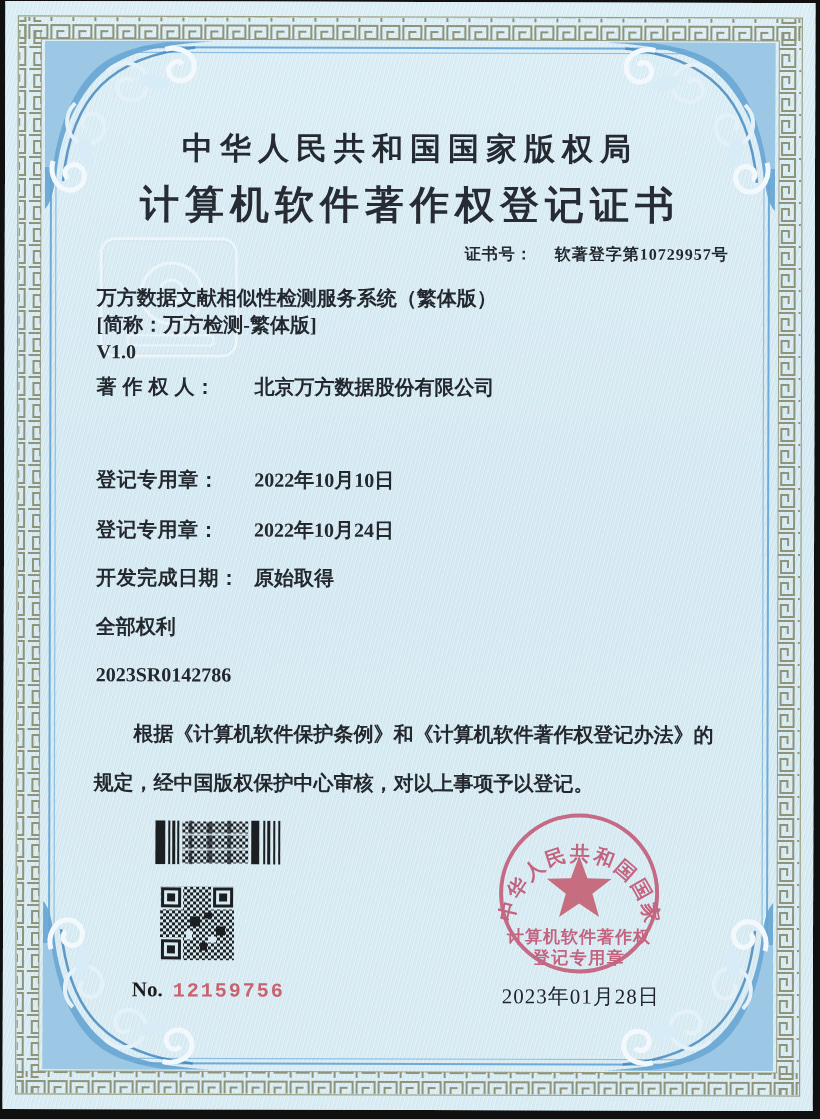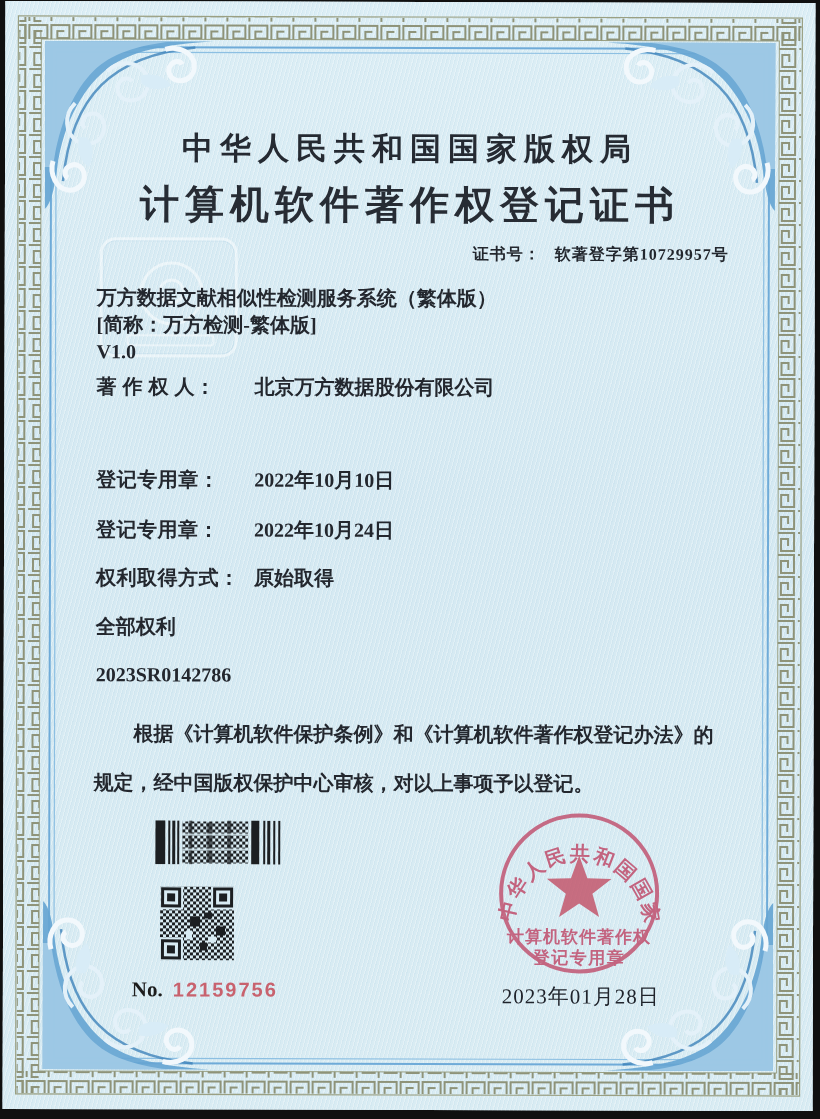--- a/index.html
+++ b/index.html
@@ -24,21 +24,21 @@
     font-size:31px;font-weight:700;letter-spacing:7px;color:#252a32;
   }
   .main-title{
     position:absolute;top:176px;left:0;right:0;text-align:center;
     font-size:39px;font-weight:700;letter-spacing:6px;color:#272c34;
   }
   .cert-no{
     position:absolute;top:242px;right:86px;
     font-size:16px;font-weight:700;letter-spacing:1px;color:#23272e;
   }
-  .cert-no .val{margin-left:14px;}
+  .cert-no .val{margin-left:22px;}
 
   .watermark{
     position:absolute;left:95px;top:236px;width:132px;height:114px;
     border:3px solid rgba(255,255,255,.85);border-radius:16px;opacity:.55;
     box-shadow:inset 0 0 0 1px rgba(150,190,215,.35);
   }
   .watermark .wm-circle{
     position:absolute;left:50%;top:44%;width:58px;height:58px;margin:-29px 0 0 -29px;
     border:3px solid rgba(255,255,255,.9);border-radius:50%;
   }
@@ -72,21 +72,21 @@
   .statement .indent{text-indent:2em;}
 
   .barcode{position:absolute;left:152px;top:819px;width:138px;height:44px;}
   .qrcode{position:absolute;left:157px;top:885px;width:74px;height:74px;}
 
   .serial{
     position:absolute;left:129px;top:976px;font-size:21px;color:#1d1d1d;
     font-weight:600;
   }
   .serial .num{
-    font-family:Liberation Sans, sans-serif;
+    font-family:Liberation Mono, monospace;
     color:#c8626e;letter-spacing:2px;margin-left:10px;font-weight:600;font-size:20px;
   }
 
   .seal{position:absolute;left:486px;top:801px;width:180px;height:180px;z-index:5;opacity:.9;}
   .issue-date{
     position:absolute;left:499px;top:980px;z-index:4;
     font-size:21px;font-weight:400;letter-spacing:1px;color:#20242c;
   }
 </style>
 </head>
@@ -173,21 +173,21 @@
       <div class="field-label">登记专用章：</div>
       <div class="field-value">2022年10月10日</div>
     </div>
 
     <div class="field-row row-pub">
       <div class="field-label">登记专用章：</div>
       <div class="field-value">2022年10月24日</div>
     </div>
 
     <div class="field-row row-acq">
-      <div class="field-label">权利取得方式：</div>
+      <div class="field-label">开发完成日期：</div>
       <div class="field-value">原始取得</div>
     </div>
 
     <div class="field-row row-scope">
       <div class="field-value">全部权利</div>
     </div>
 
     <div class="field-row row-reg">
       <div class="field-value">2023SR0142786</div>
     </div>

